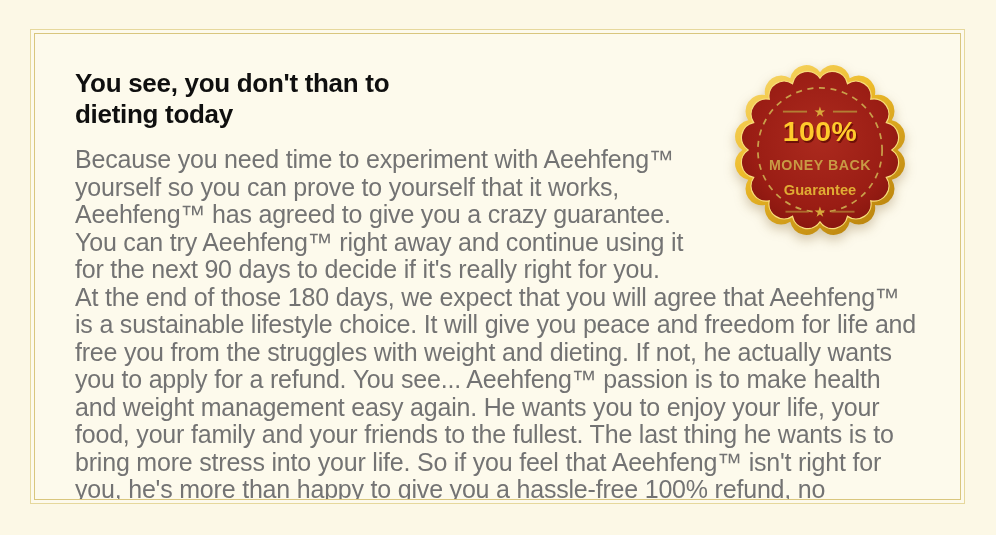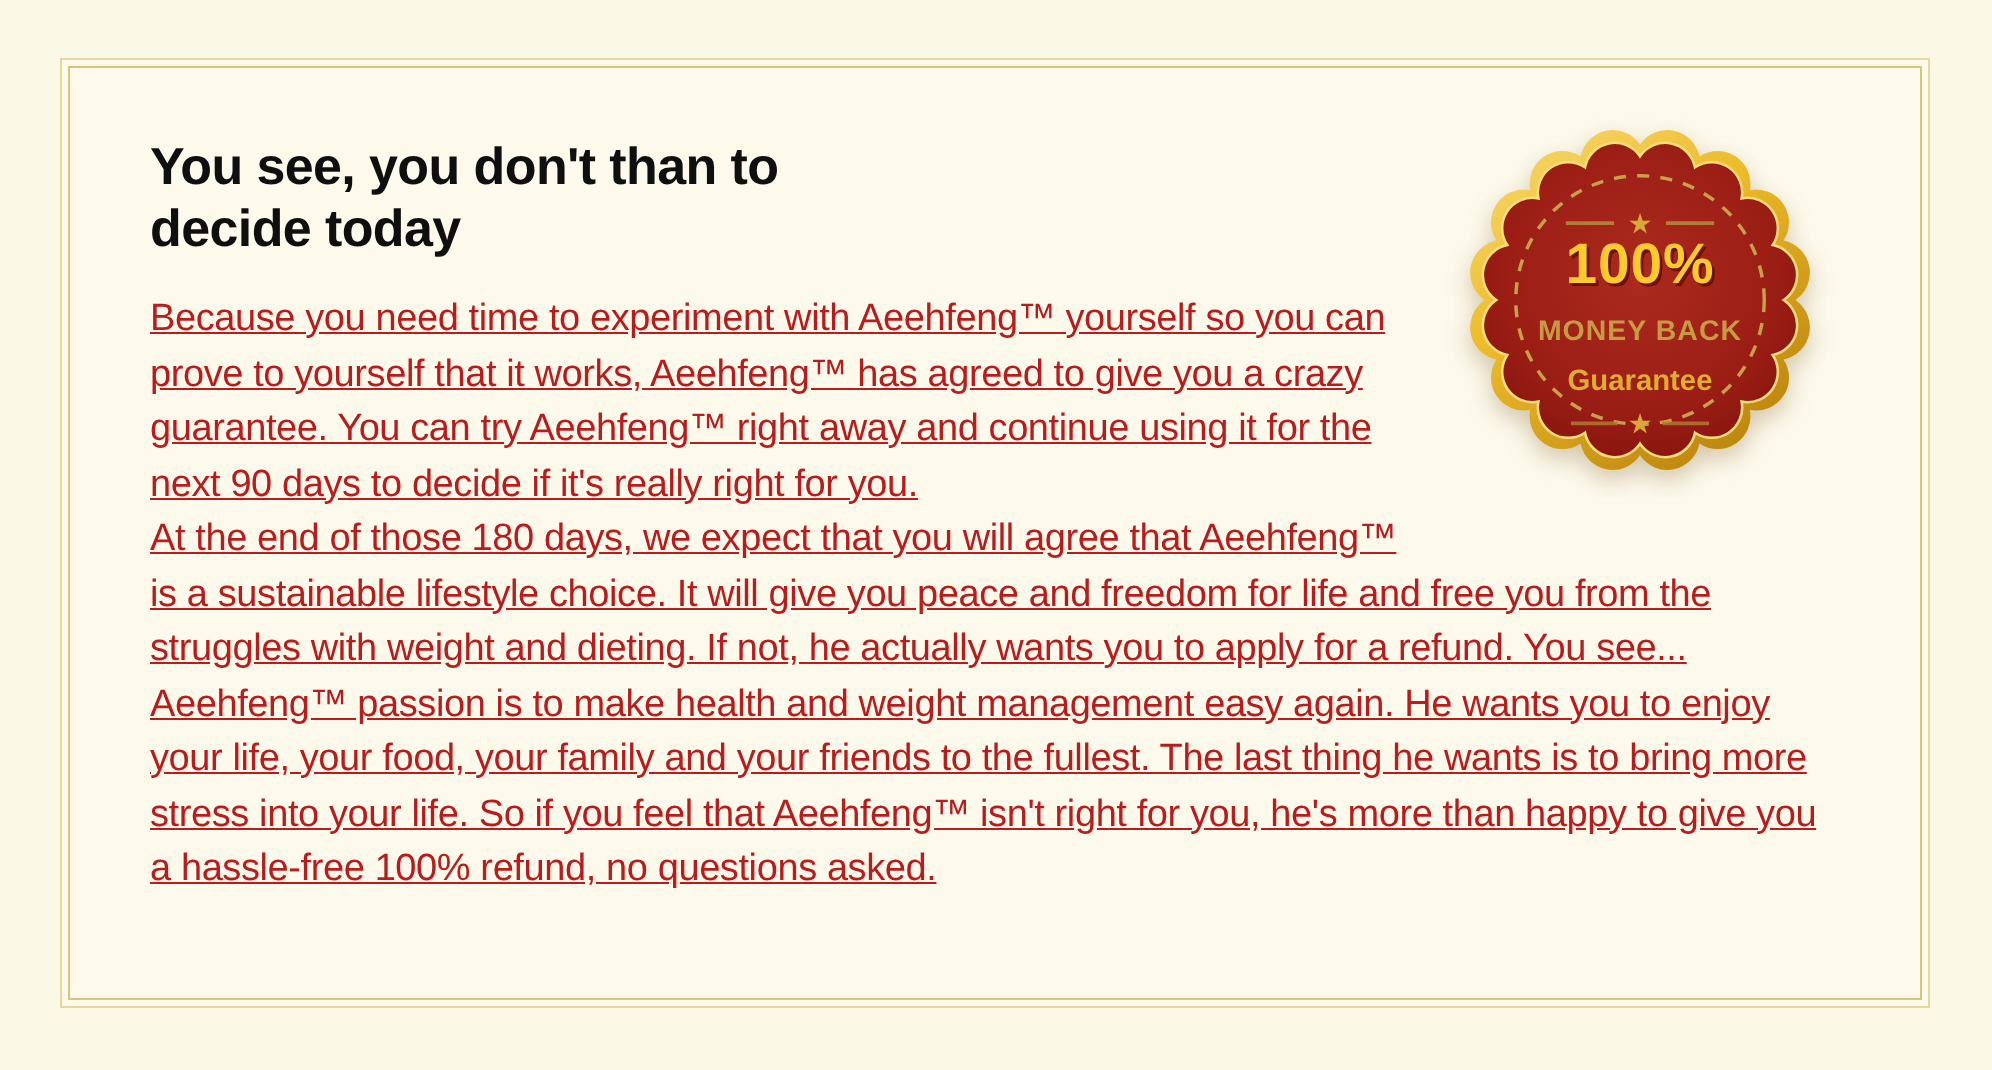--- a/index.html
+++ b/index.html
@@ -37,25 +37,24 @@
   h1.page-title {
     font-size: 26px;
     font-weight: bold;
     color: #0f0f0f;
     line-height: 31px;
     letter-spacing: -0.3px;
     margin-bottom: 16px;
   }
   h1.page-title span { display: block; }
   p.body-text {
-    font-size: 19px;
+    font-size: 25px;
     line-height: 27.5px;
-    color: #b91c1c;
+    color: #737373;
     letter-spacing: -0.2px;
-    text-decoration: underline;
   }
   
   .seal-text { text-anchor: middle; font-family: "Liberation Sans", sans-serif; font-weight: bold; }
   .t-100      { font-size: 33px; letter-spacing: 0.5px; fill: #FFCB2C; }
   .t-100-sh   { font-size: 33px; letter-spacing: 0.5px; fill: #6E1008; }
   .t-mb       { font-size: 16.5px; letter-spacing: 0.6px; fill: #C89A44; }
   .t-g        { font-size: 17px; fill: #E0AC34; }
   .t-star     { font-size: 14px; fill: #D8A83B; }
   .dec-line   { stroke: #B37E33; stroke-width: 2.2; }
   .dec-dim    { opacity: 0.8; }
@@ -122,20 +121,20 @@
         <text class="seal-text t-g" x="100" y="152">Guarantee</text>
 
         <line class="dec-line dec-dim" x1="60" y1="171.5" x2="87" y2="171.5"></line>
         <line class="dec-line dec-dim" x1="113" y1="171.5" x2="140" y2="171.5"></line>
         <text class="seal-text t-star" x="100" y="176.5">★</text>
       </svg>
     </div>
 
     <h1 class="page-title">
       <span>You see, you don't than to</span>
-      <span>decide today</span>
+      <span>dieting today</span>
     </h1>
 
     <p class="body-text">Because you need time to experiment with Aeehfeng™ yourself so you can prove to yourself that it works, Aeehfeng™ has agreed to give you a crazy guarantee. You can try Aeehfeng™ right away and continue using it for the next 90 days to decide if it's really right for you.</p>
     <p class="body-text">At the end of those 180 days, we expect that you will agree that Aeehfeng™ is a sustainable lifestyle choice. It will give you peace and freedom for life and free you from the struggles with weight and dieting. If not, he actually wants you to apply for a refund. You see... Aeehfeng™ passion is to make health and weight management easy again. He wants you to enjoy your life, your food, your family and your friends to the fullest. The last thing he wants is to bring more stress into your life. So if you feel that Aeehfeng™ isn't right for you, he's more than happy to give you a hassle-free 100% refund, no questions asked.</p>
 
   </div>
 </div>
 
 </body></html>

